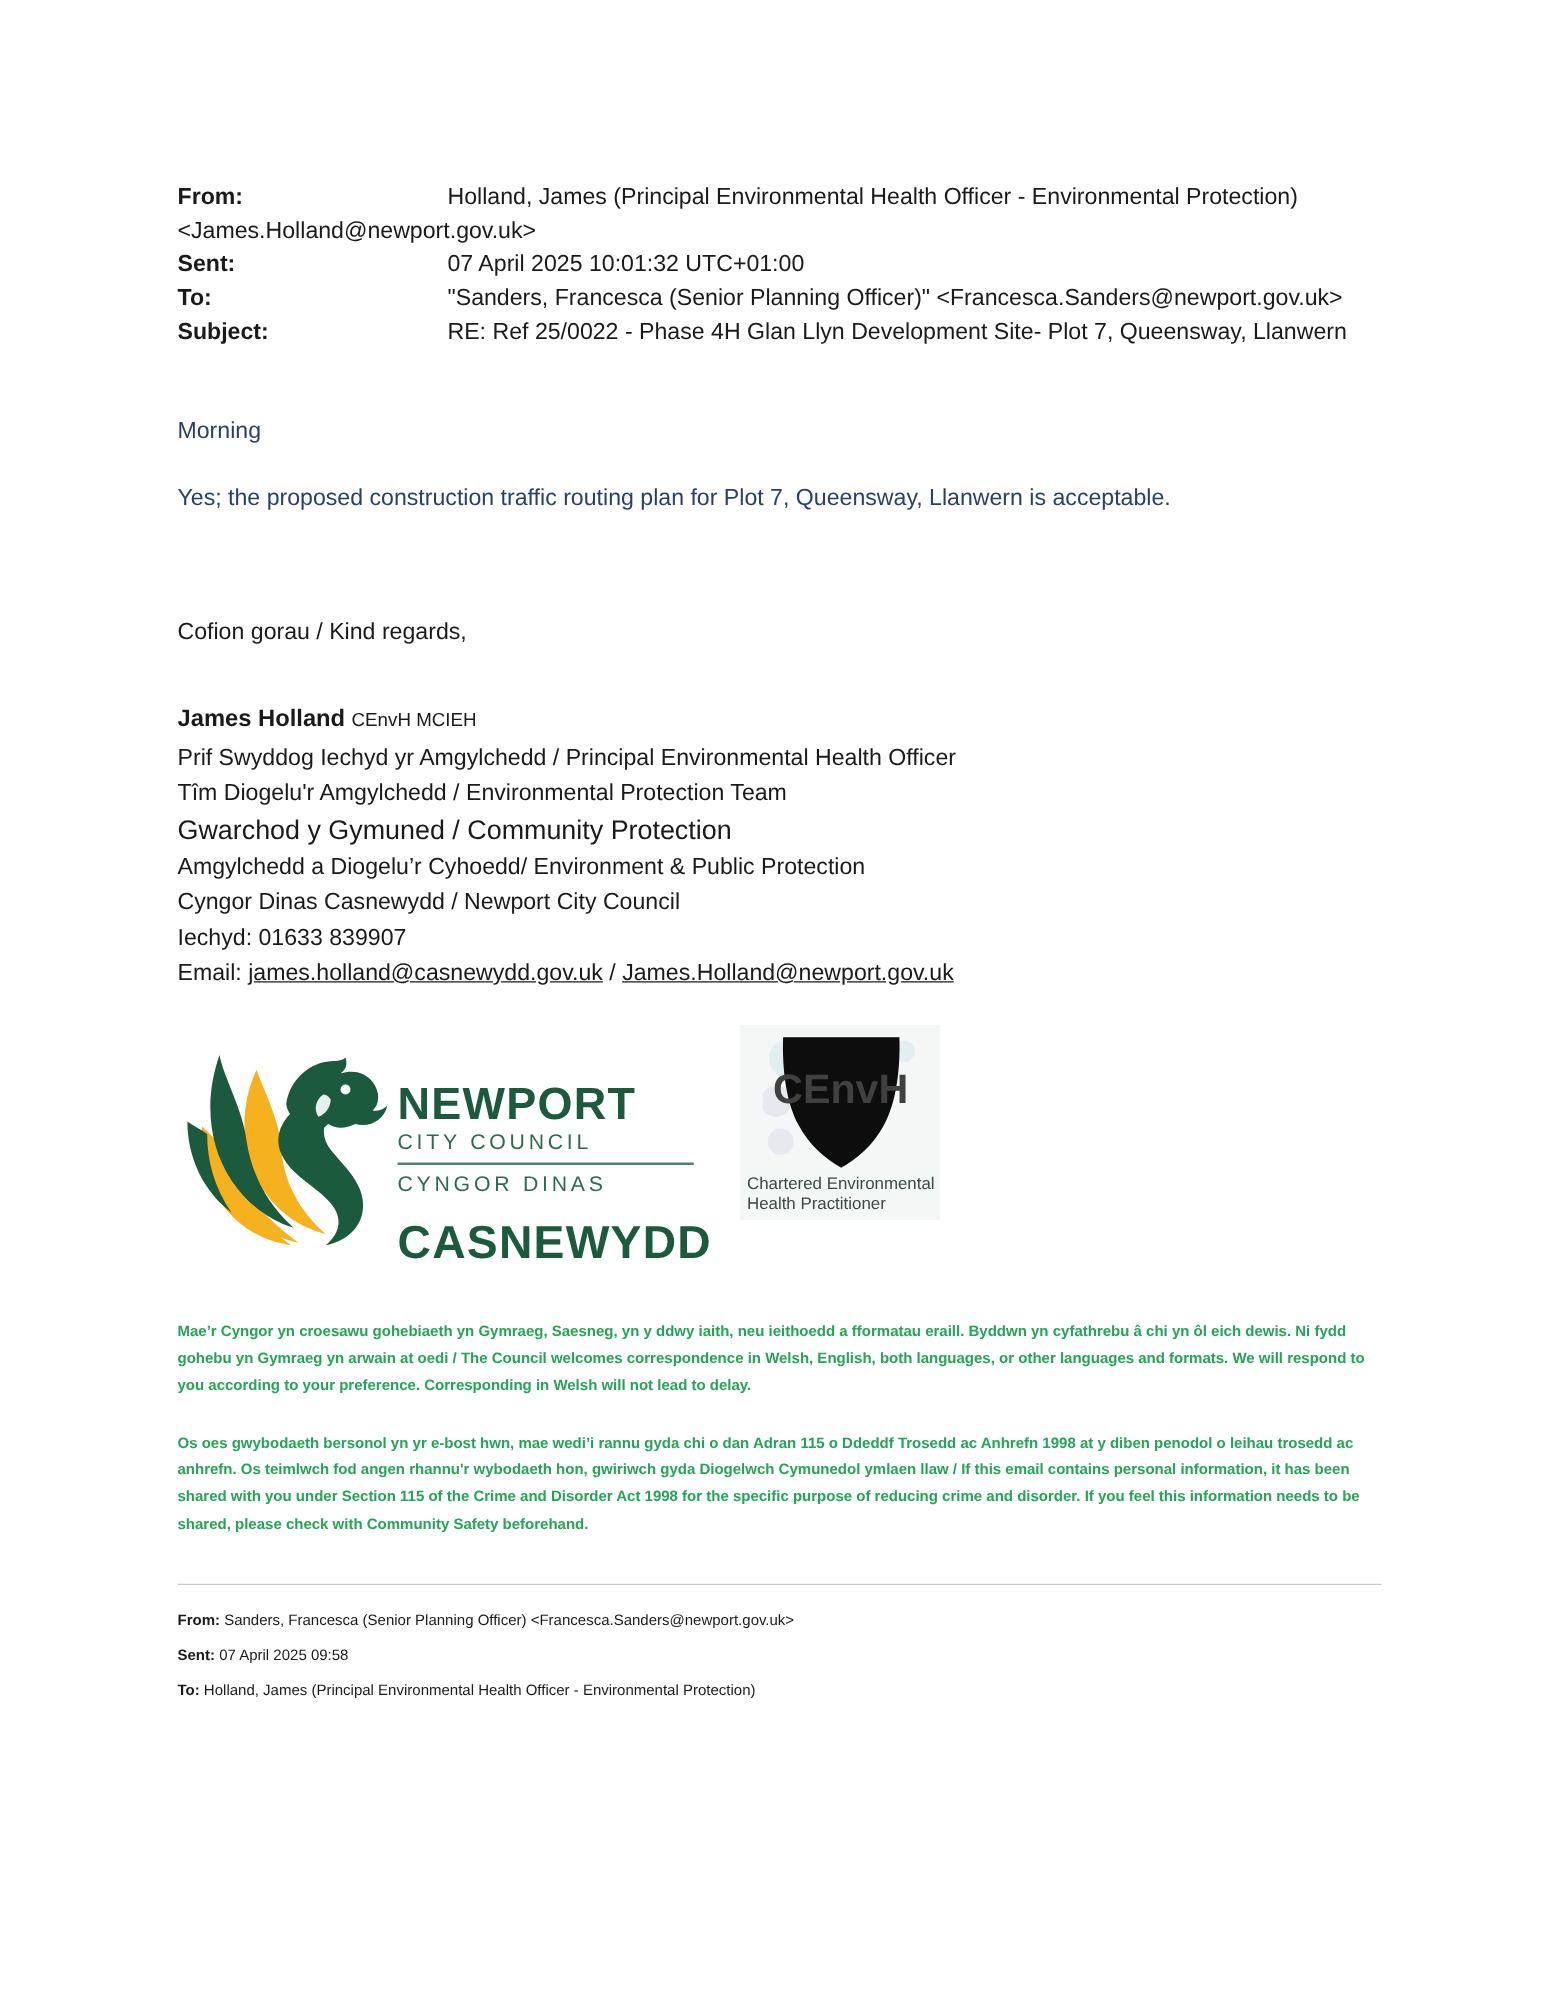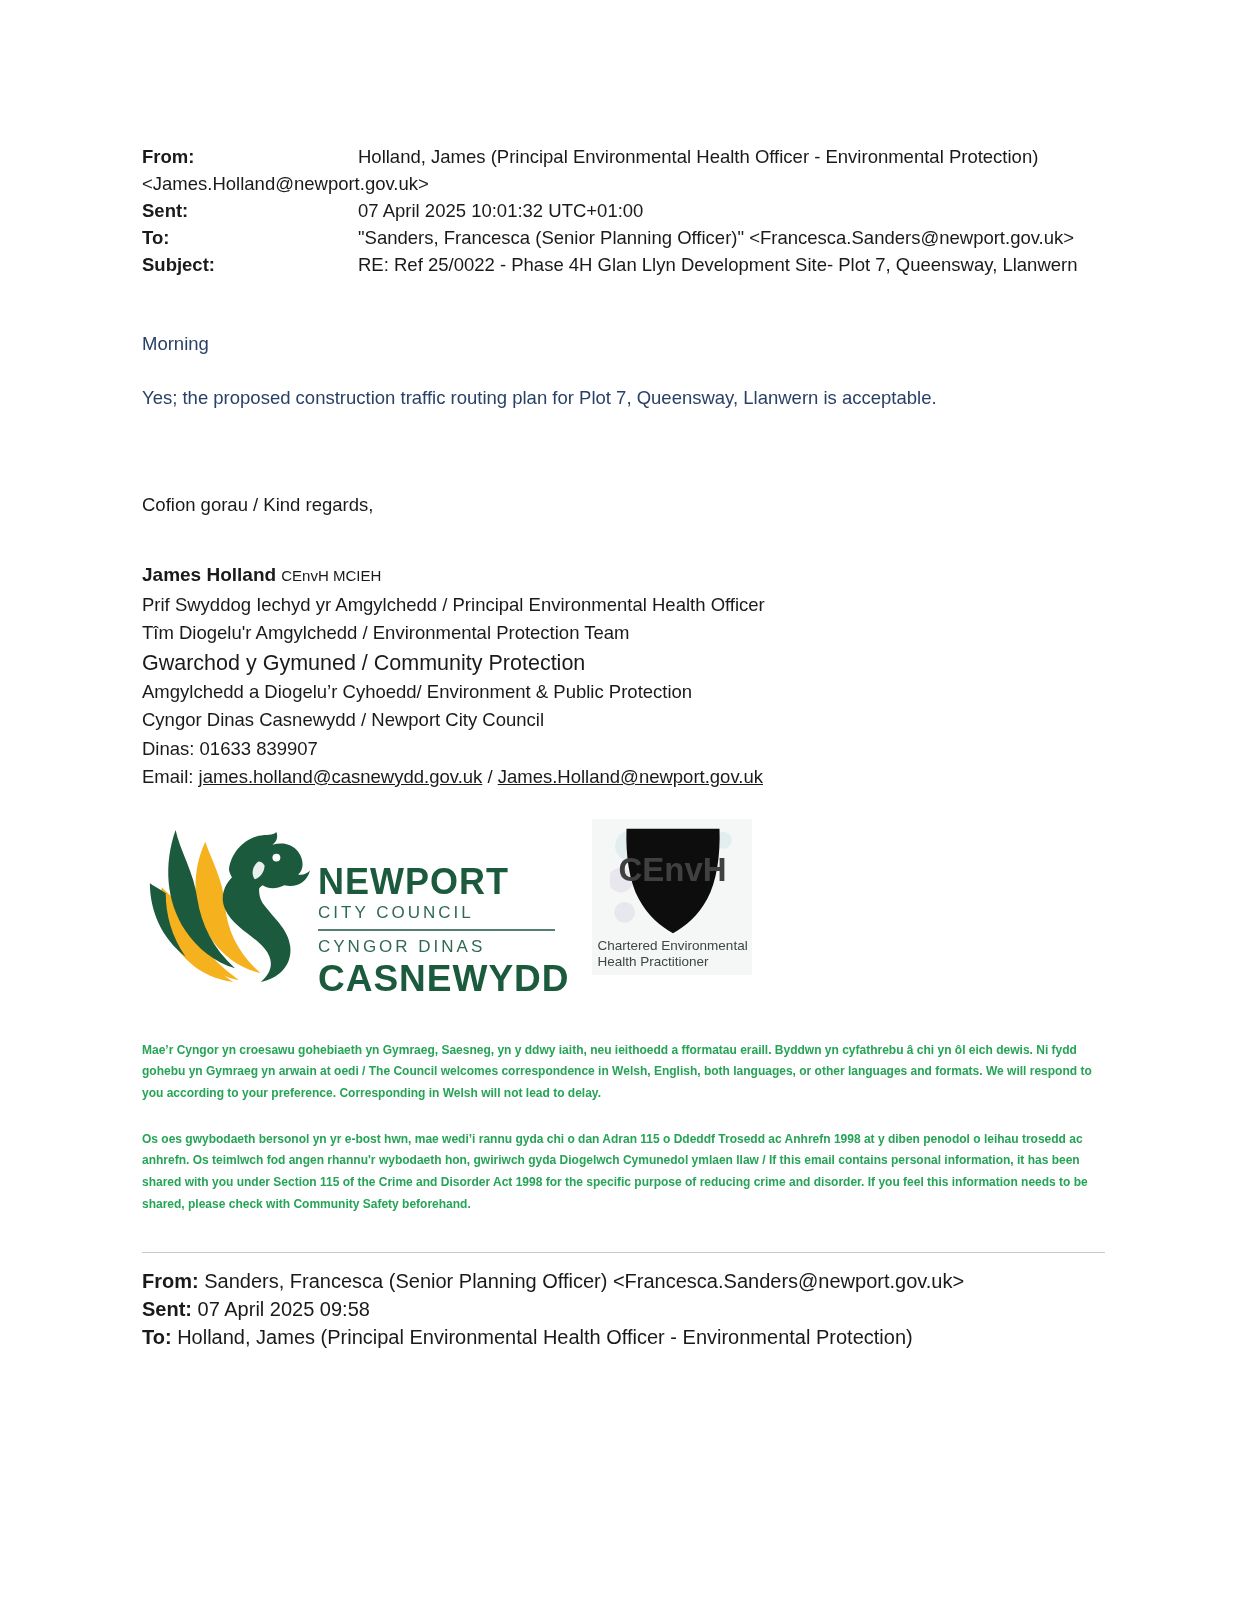--- a/index.html
+++ b/index.html
@@ -31,21 +31,21 @@
   .sig-division { font-size: 21.5px; line-height: 30px; }
   .plain-link { color: #1a1a1a; text-decoration: underline; cursor: pointer; }
   
   .logos-row { margin-top: 20px; display: flex; align-items: flex-start; }
   .ncc-logo { display: flex; align-items: flex-end; }
   .ncc-text { margin-left: 8px; margin-top: 52px; }
   .ncc-line1 { font-weight: bold; font-size: 36px; line-height: 36px; letter-spacing: 1px; color: #1b5a3c; }
   .ncc-line2 { font-size: 17px; line-height: 22px; letter-spacing: 3px; color: #2f6a50; margin-top: 2px; }
   .ncc-rule  { border: none; border-top: 2px solid #53806f; width: 237px; margin: 5px 0 5px 0; }
   .ncc-line3 { font-size: 17px; line-height: 22px; letter-spacing: 3px; color: #2f6a50; }
-  .ncc-line4 { font-weight: bold; font-size: 37px; line-height: 38px; letter-spacing: 1px; color: #1b5a3c; margin-top: 2px; }
+  .ncc-line4 { font-weight: bold; font-size: 37px; line-height: 38px; letter-spacing: 1px; color: #1b5a3c; margin-top: 16px; }
   .cenvh-panel {
     margin-left: 22px; margin-top: 7px;
     width: 160px; height: 156px;
     background: #f5f7f7;
     position: relative;
     box-sizing: border-box;
   }
   .cenvh-shield-wrap { position: absolute; left: 18px; top: 6px; width: 126px; height: 112px; }
   .cenvh-shield-text {
     position: absolute; left: 18px; top: 32px; width: 126px;
@@ -57,21 +57,21 @@
   .disclaimer {
     font-weight: bold; color: #26a456;
     font-size: 12px; line-height: 21.7px;
     width: 963px;
   }
   .disclaimer-1 { margin-top: 42px; }
   .disclaimer-2 { margin-top: 24px; }
   
   .rule { border: none; border-top: 1.5px solid #c9c9c9; width: 963px; margin: 37px 0 0 0; }
   .quoted { margin-top: 14px; }
-  .q-line { font-size: 20px; line-height: 28px; width: 963px; }
+  .q-line { font-size: 12px; line-height: 28px; width: 963px; }
   .q-line b { font-weight: bold; }
 </style>
 </head>
 <body>
 
 <div class="page">
 
   <div>
     <p class="hdr"><span class="lbl">From:</span><span>Holland, James (Principal Environmental Health Officer - Environmental Protection) &lt;James.Holland@newport.gov.uk&gt;</span></p>
     <p class="hdr"><span class="lbl">Sent:</span><span>07 April 2025 10:01:32 UTC+01:00</span></p>
@@ -83,21 +83,21 @@
   <p class="message blue">Yes; the proposed construction traffic routing plan for Plot 7, Queensway, Llanwern is acceptable.</p>
   <p class="signoff">Cofion gorau / Kind regards,</p>
 
   <div class="sig">
     <div class="sig-line"><span class="sig-name">James Holland</span><span> </span><span class="sig-cred">CEnvH MCIEH</span></div>
     <div class="sig-line">Prif Swyddog Iechyd yr Amgylchedd / Principal Environmental Health Officer</div>
     <div class="sig-line">Tîm Diogelu'r Amgylchedd / Environmental Protection Team</div>
     <div class="sig-division">Gwarchod y Gymuned / Community Protection</div>
     <div class="sig-line">Amgylchedd a Diogelu’r Cyhoedd/ Environment &amp; Public Protection</div>
     <div class="sig-line">Cyngor Dinas Casnewydd / Newport City Council</div>
-    <div class="sig-line"><span>Dinas: </span><span>01633 839907</span></div>
+    <div class="sig-line"><span>Iechyd: </span><span>01633 839907</span></div>
     <div class="sig-line"><span>Email: </span><a class="plain-link">james.holland@casnewydd.gov.uk</a><span> / </span><a class="plain-link">James.Holland@newport.gov.uk</a></div>
   </div>
 
   <div class="logos-row">
 
     <div class="ncc-logo">
       <span>
         <svg width="168" height="172" viewBox="0 0 170 162">
 
           <path fill="#f5b21e" d="M64,14 C50,44 50,82 70,112 C82,130 100,142 120,147 C98,128 86,104 84,78 C82,52 70,32 64,14 Z"></path>

